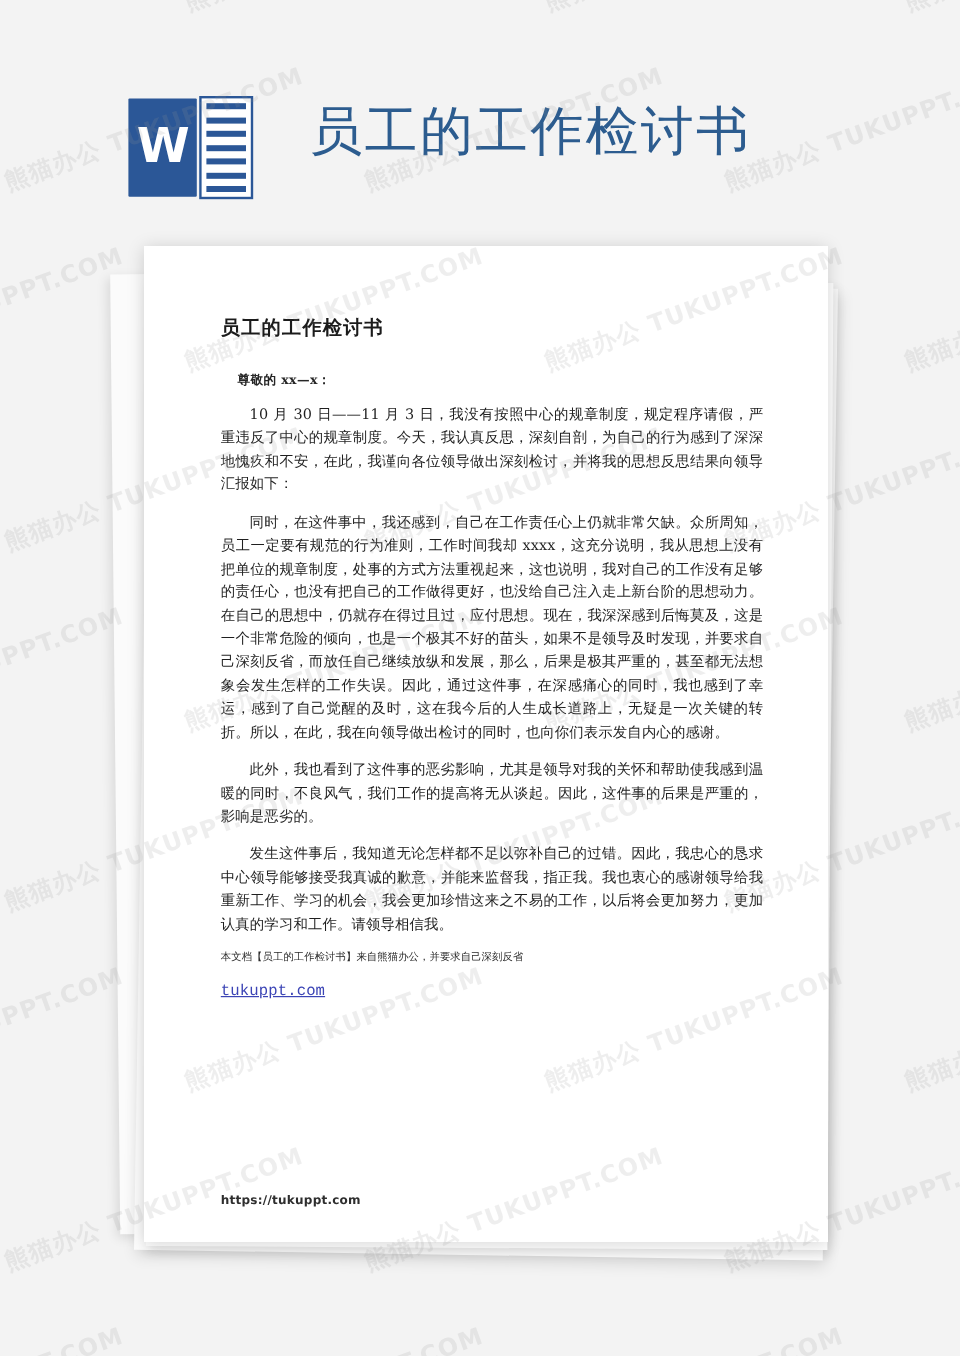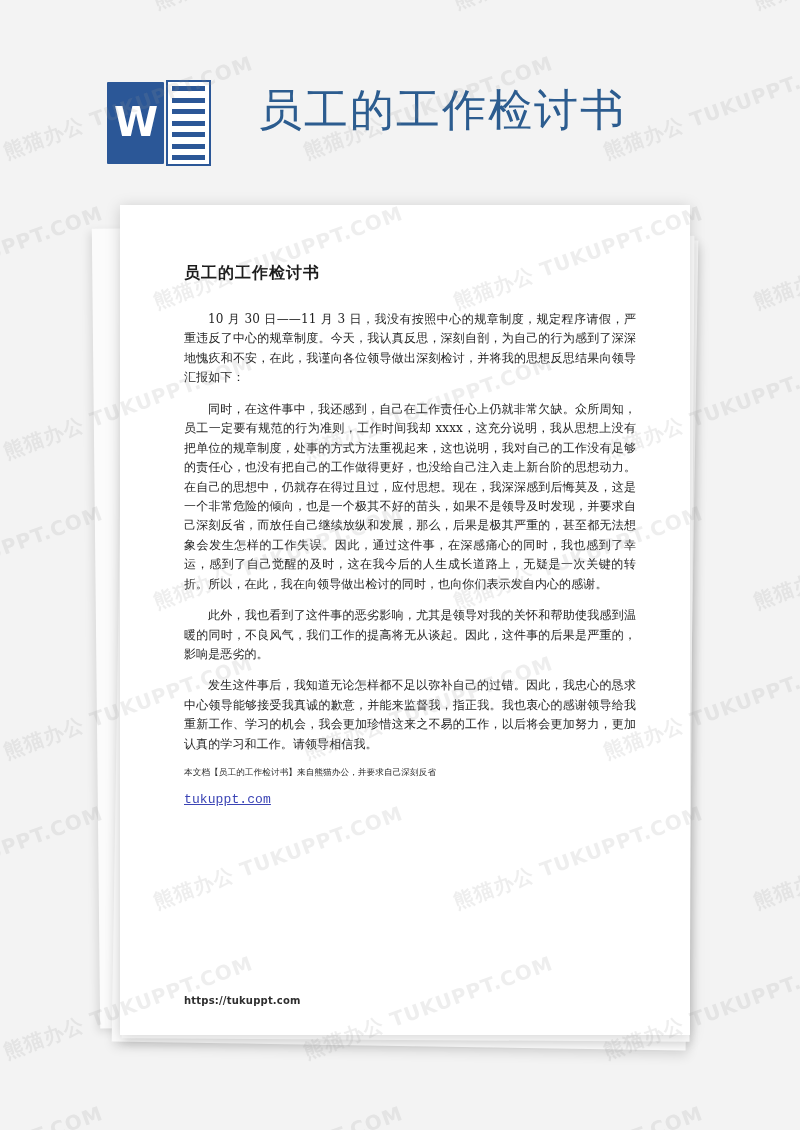--- a/index.html
+++ b/index.html
@@ -220,20 +220,21 @@
 
   <div class="sheet-back-left"></div>
   <div class="sheet-back-bottom"></div>
   <div class="sheet-back-bottom2"></div>
 
   <div class="sheet-main">
     <div class="doc-inner">
 
       <h1 class="doc-title">员工的工作检讨书</h1>
 
+      <div class="salutation">尊敬的 xx—x：</div>
 
       <p class="para">10 月 30 日——11 月 3 日，我没有按照中心的规章制度，规定程序请假，严重违反了中心的规章制度。今天，我认真反思，深刻自剖，为自己的行为感到了深深地愧疚和不安，在此，我谨向各位领导做出深刻检讨，并将我的思想反思结果向领导汇报如下：</p>
       <p class="para">同时，在这件事中，我还感到，自己在工作责任心上仍就非常欠缺。众所周知，员工一定要有规范的行为准则，工作时间我却 xxxx，这充分说明，我从思想上没有把单位的规章制度，处事的方式方法重视起来，这也说明，我对自己的工作没有足够的责任心，也没有把自己的工作做得更好，也没给自己注入走上新台阶的思想动力。在自己的思想中，仍就存在得过且过，应付思想。现在，我深深感到后悔莫及，这是一个非常危险的倾向，也是一个极其不好的苗头，如果不是领导及时发现，并要求自己深刻反省，而放任自己继续放纵和发展，那么，后果是极其严重的，甚至都无法想象会发生怎样的工作失误。因此，通过这件事，在深感痛心的同时，我也感到了幸运，感到了自己觉醒的及时，这在我今后的人生成长道路上，无疑是一次关键的转折。所以，在此，我在向领导做出检讨的同时，也向你们表示发自内心的感谢。</p>
       <p class="para">此外，我也看到了这件事的恶劣影响，尤其是领导对我的关怀和帮助使我感到温暖的同时，不良风气，我们工作的提高将无从谈起。因此，这件事的后果是严重的，影响是恶劣的。</p>
       <p class="para">发生这件事后，我知道无论怎样都不足以弥补自己的过错。因此，我忠心的恳求中心领导能够接受我真诚的歉意，并能来监督我，指正我。我也衷心的感谢领导给我重新工作、学习的机会，我会更加珍惜这来之不易的工作，以后将会更加努力，更加认真的学习和工作。请领导相信我。</p>
 
       <p class="footnote">
         <span>本文档【员工的工作检讨书】来自熊猫办公，并要求自己深刻反省</span><br>
         <a class="footlink" href="#">tukuppt.com</a>
       </p>

